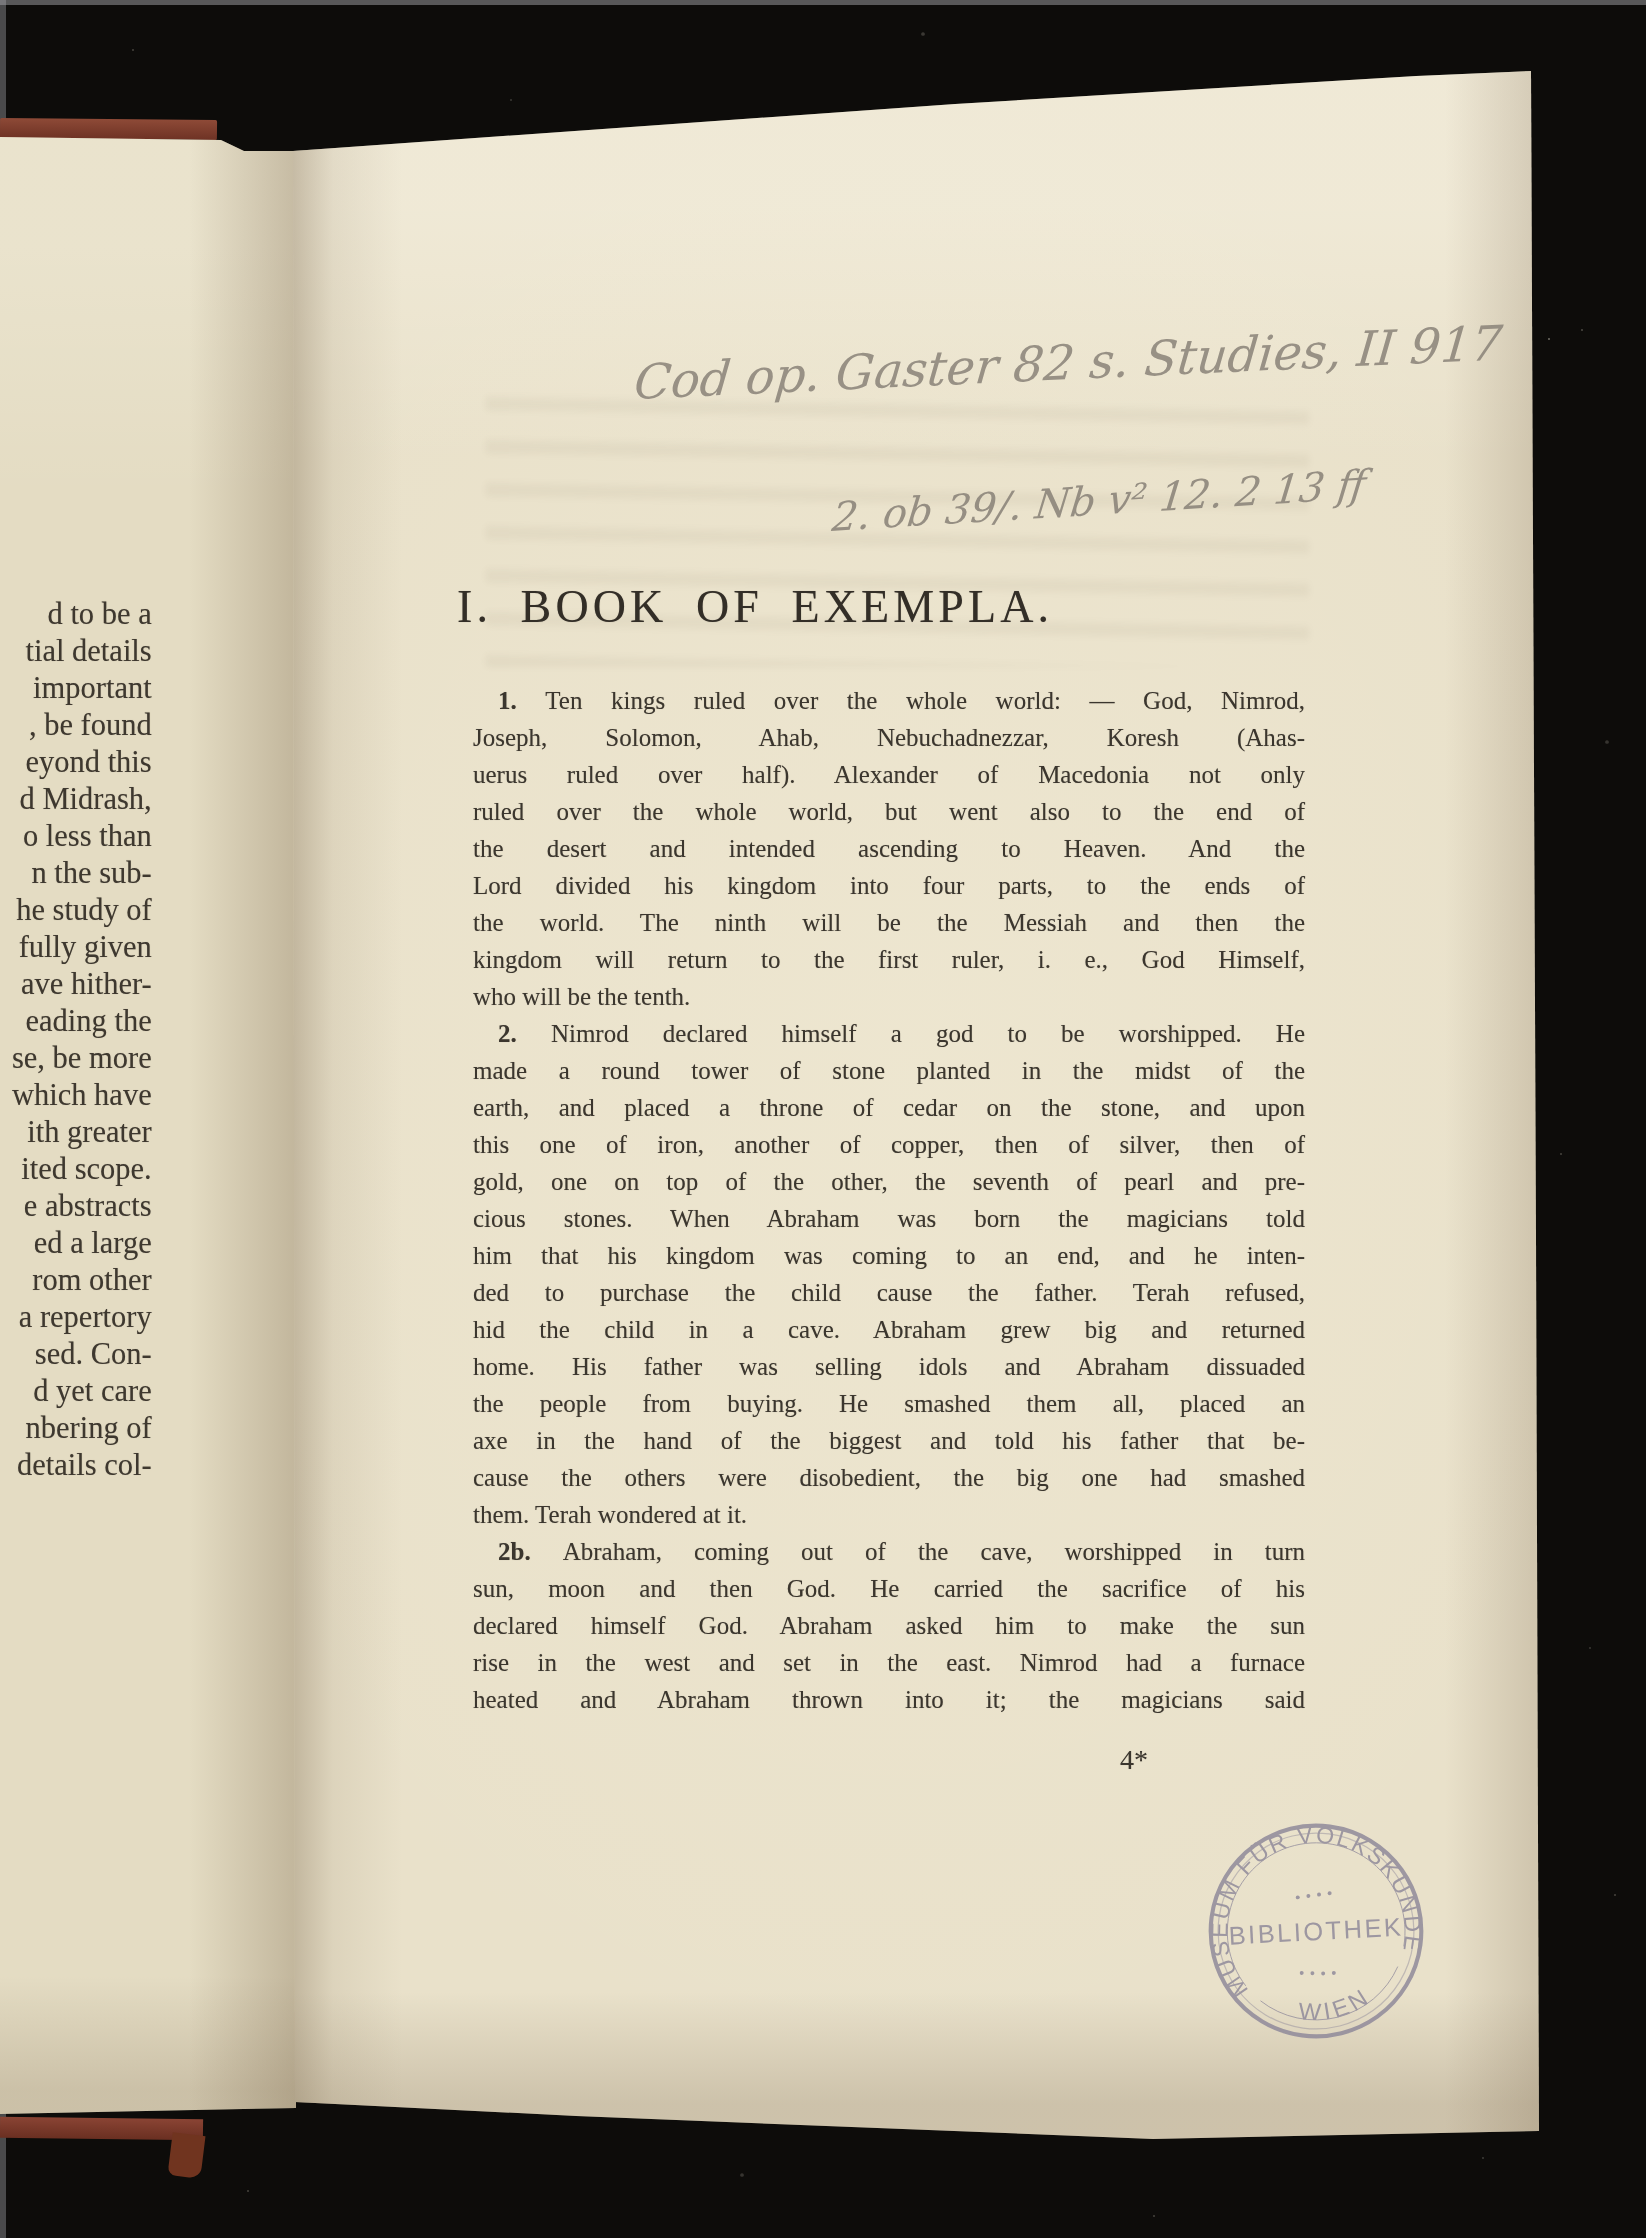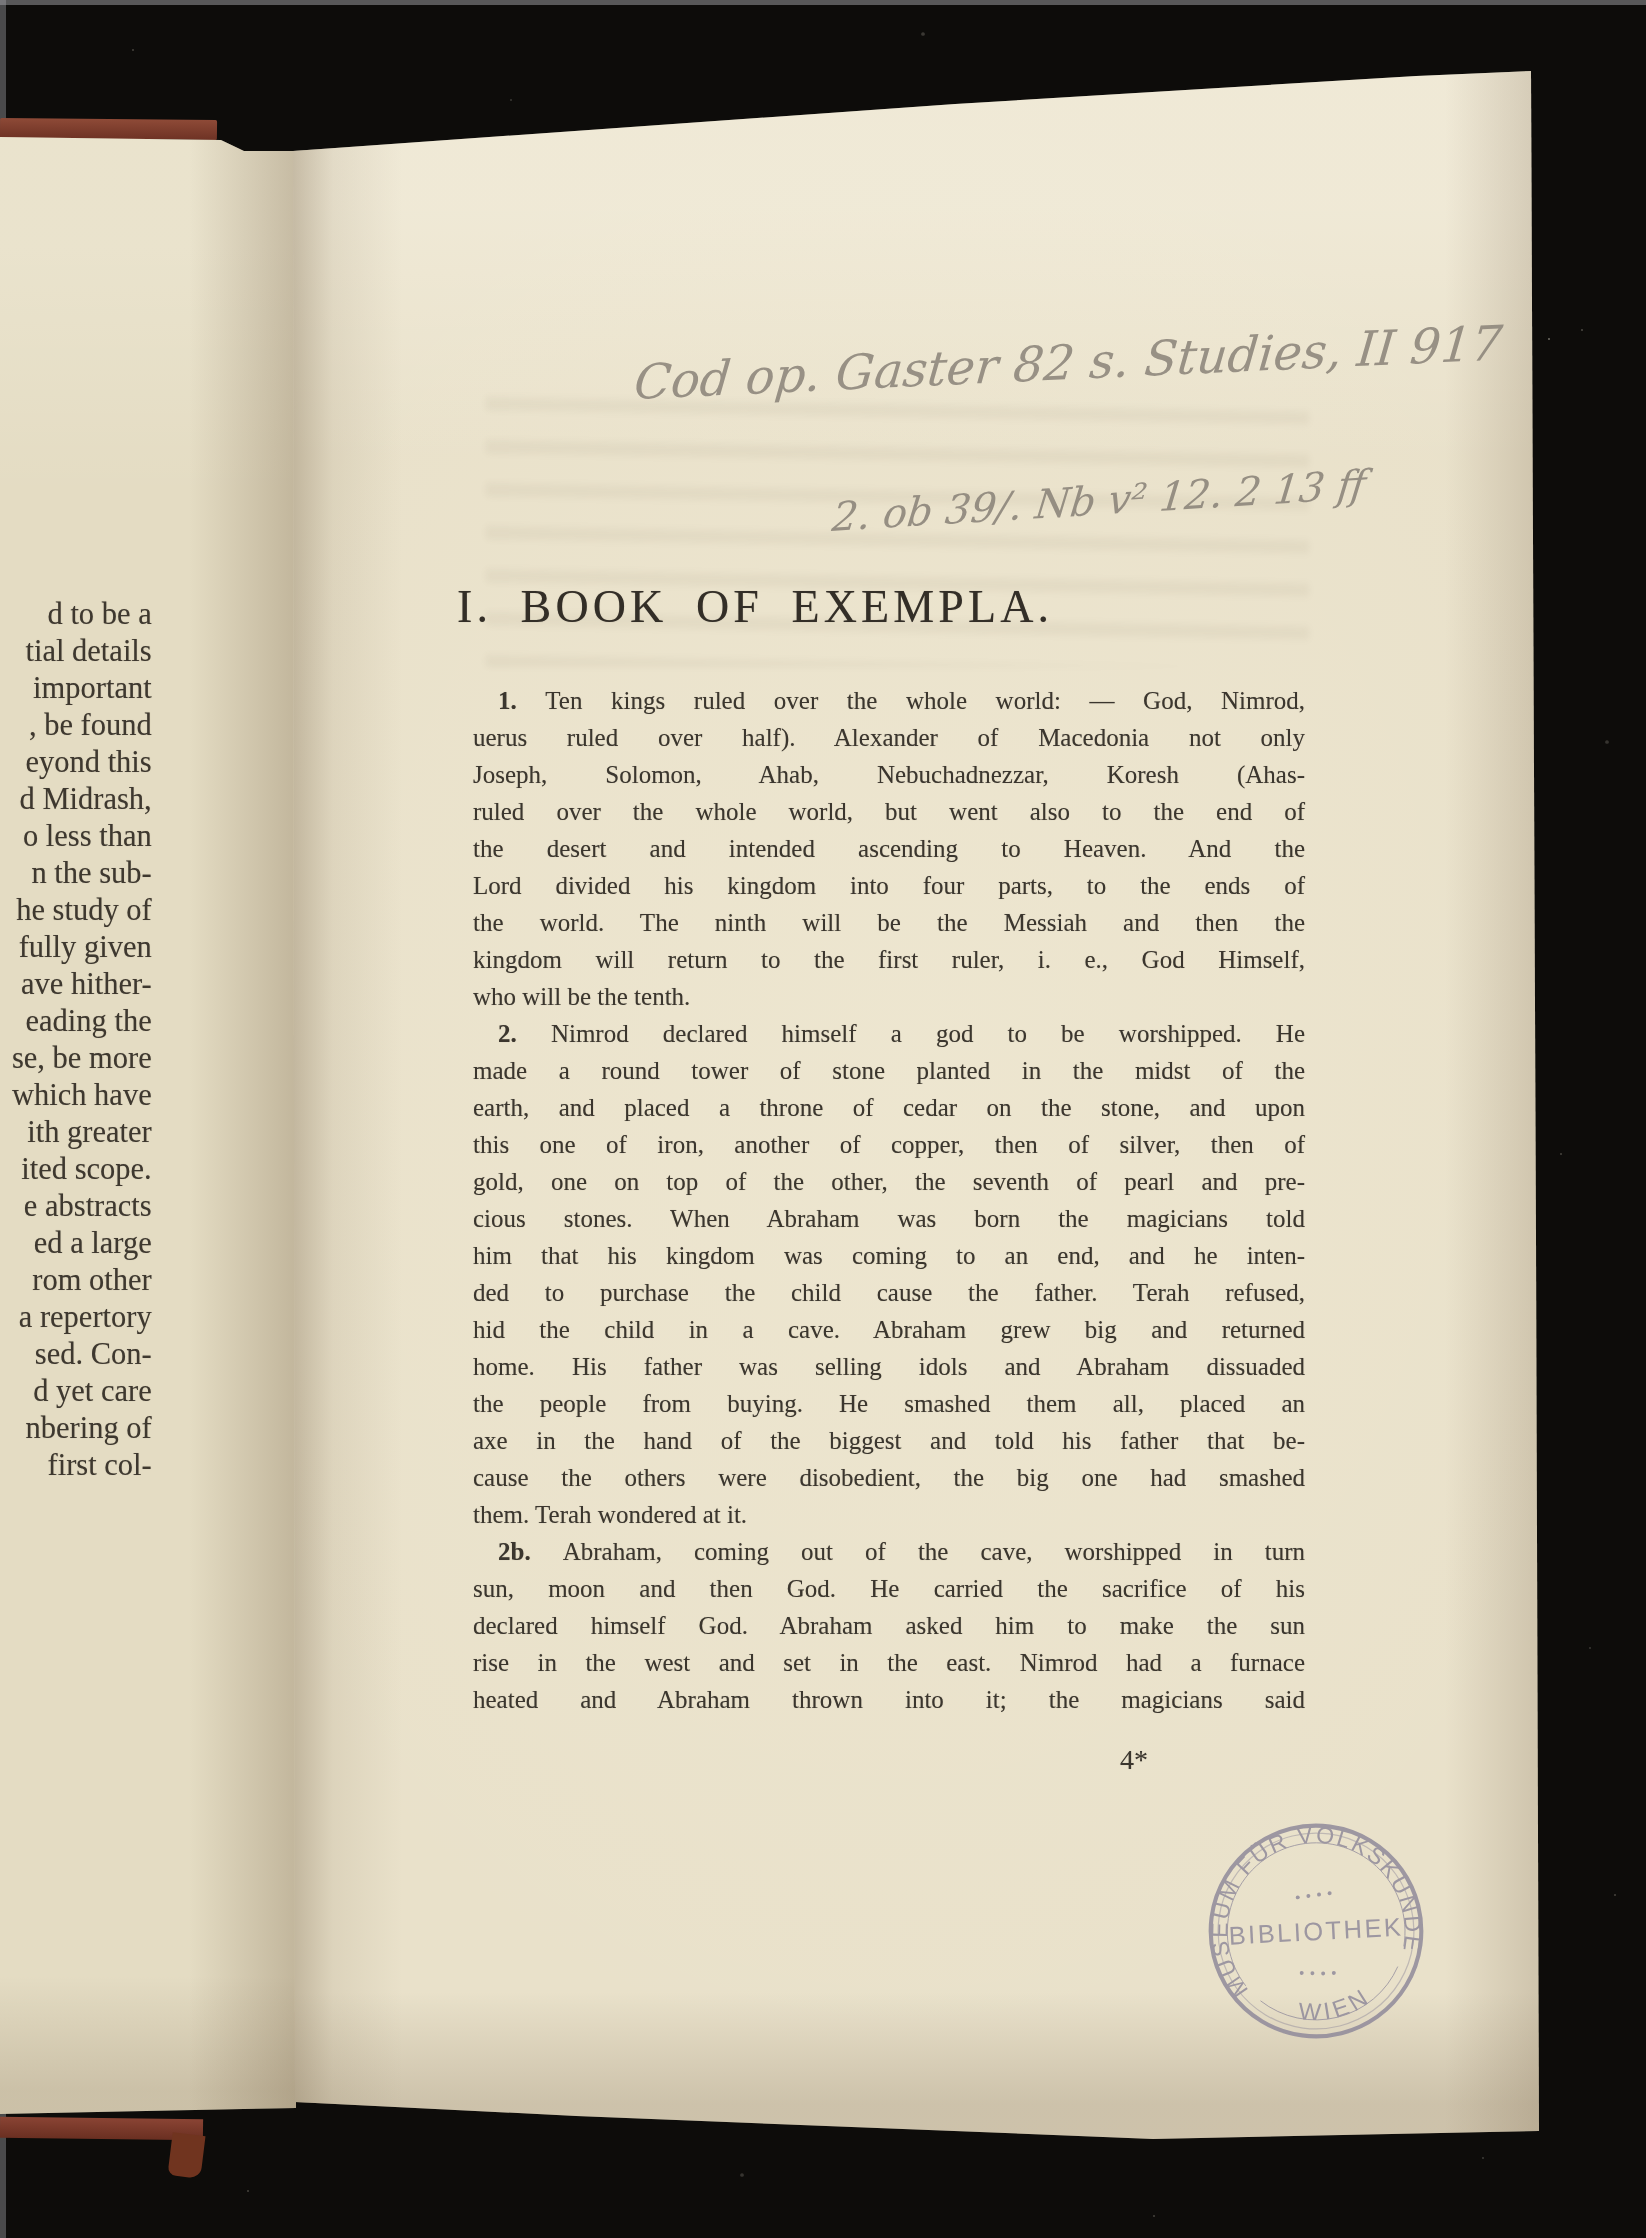--- a/index.html
+++ b/index.html
@@ -153,38 +153,38 @@
         <div class="vline">
           <span>sed.  Con-</span>
         </div>
         <div class="vline">
           <span>d yet care</span>
         </div>
         <div class="vline">
           <span>nbering of</span>
         </div>
         <div class="vline">
-          <span>first col-</span>
+          <span>details col-</span>
         </div>
       </div>
   </div>
 
   <div class="page-main">
     <div class="showthrough"></div>
 
     <div class="handwriting hw1">Cod op. Gaster 82   s. Studies, II 917</div>
     <div class="handwriting hw2">2. ob 39/.  Nb v² 12. 2 13 ff</div>
 
     <div class="title">I. BOOK OF EXEMPLA.</div>
 
     <div class="paras">
         <div class="para">
           <div class="line first"><b class="pnum">1. </b>Ten kings ruled over the whole world: — God, Nimrod,</div>
+          <div class="line">Joseph, Solomon, Ahab, Nebuchadnezzar, Koresh (Ahas-</div>
           <div class="line">uerus ruled over half).  Alexander of Macedonia not only</div>
-          <div class="line">Joseph, Solomon, Ahab, Nebuchadnezzar, Koresh (Ahas-</div>
           <div class="line">ruled over the whole world, but went also to the end of</div>
           <div class="line">the desert and intended ascending to Heaven.  And the</div>
           <div class="line">Lord divided his kingdom into four parts, to the ends of</div>
           <div class="line">the world.  The ninth will be the Messiah and then the</div>
           <div class="line">kingdom will return to the first ruler, i. e., God Himself,</div>
           <div class="line last">who will be the tenth.</div>
         </div>
         <div class="para">
           <div class="line first"><b class="pnum">2. </b>Nimrod declared himself a god to be worshipped.  He</div>
           <div class="line">made a round tower of stone planted in the midst of the</div>

